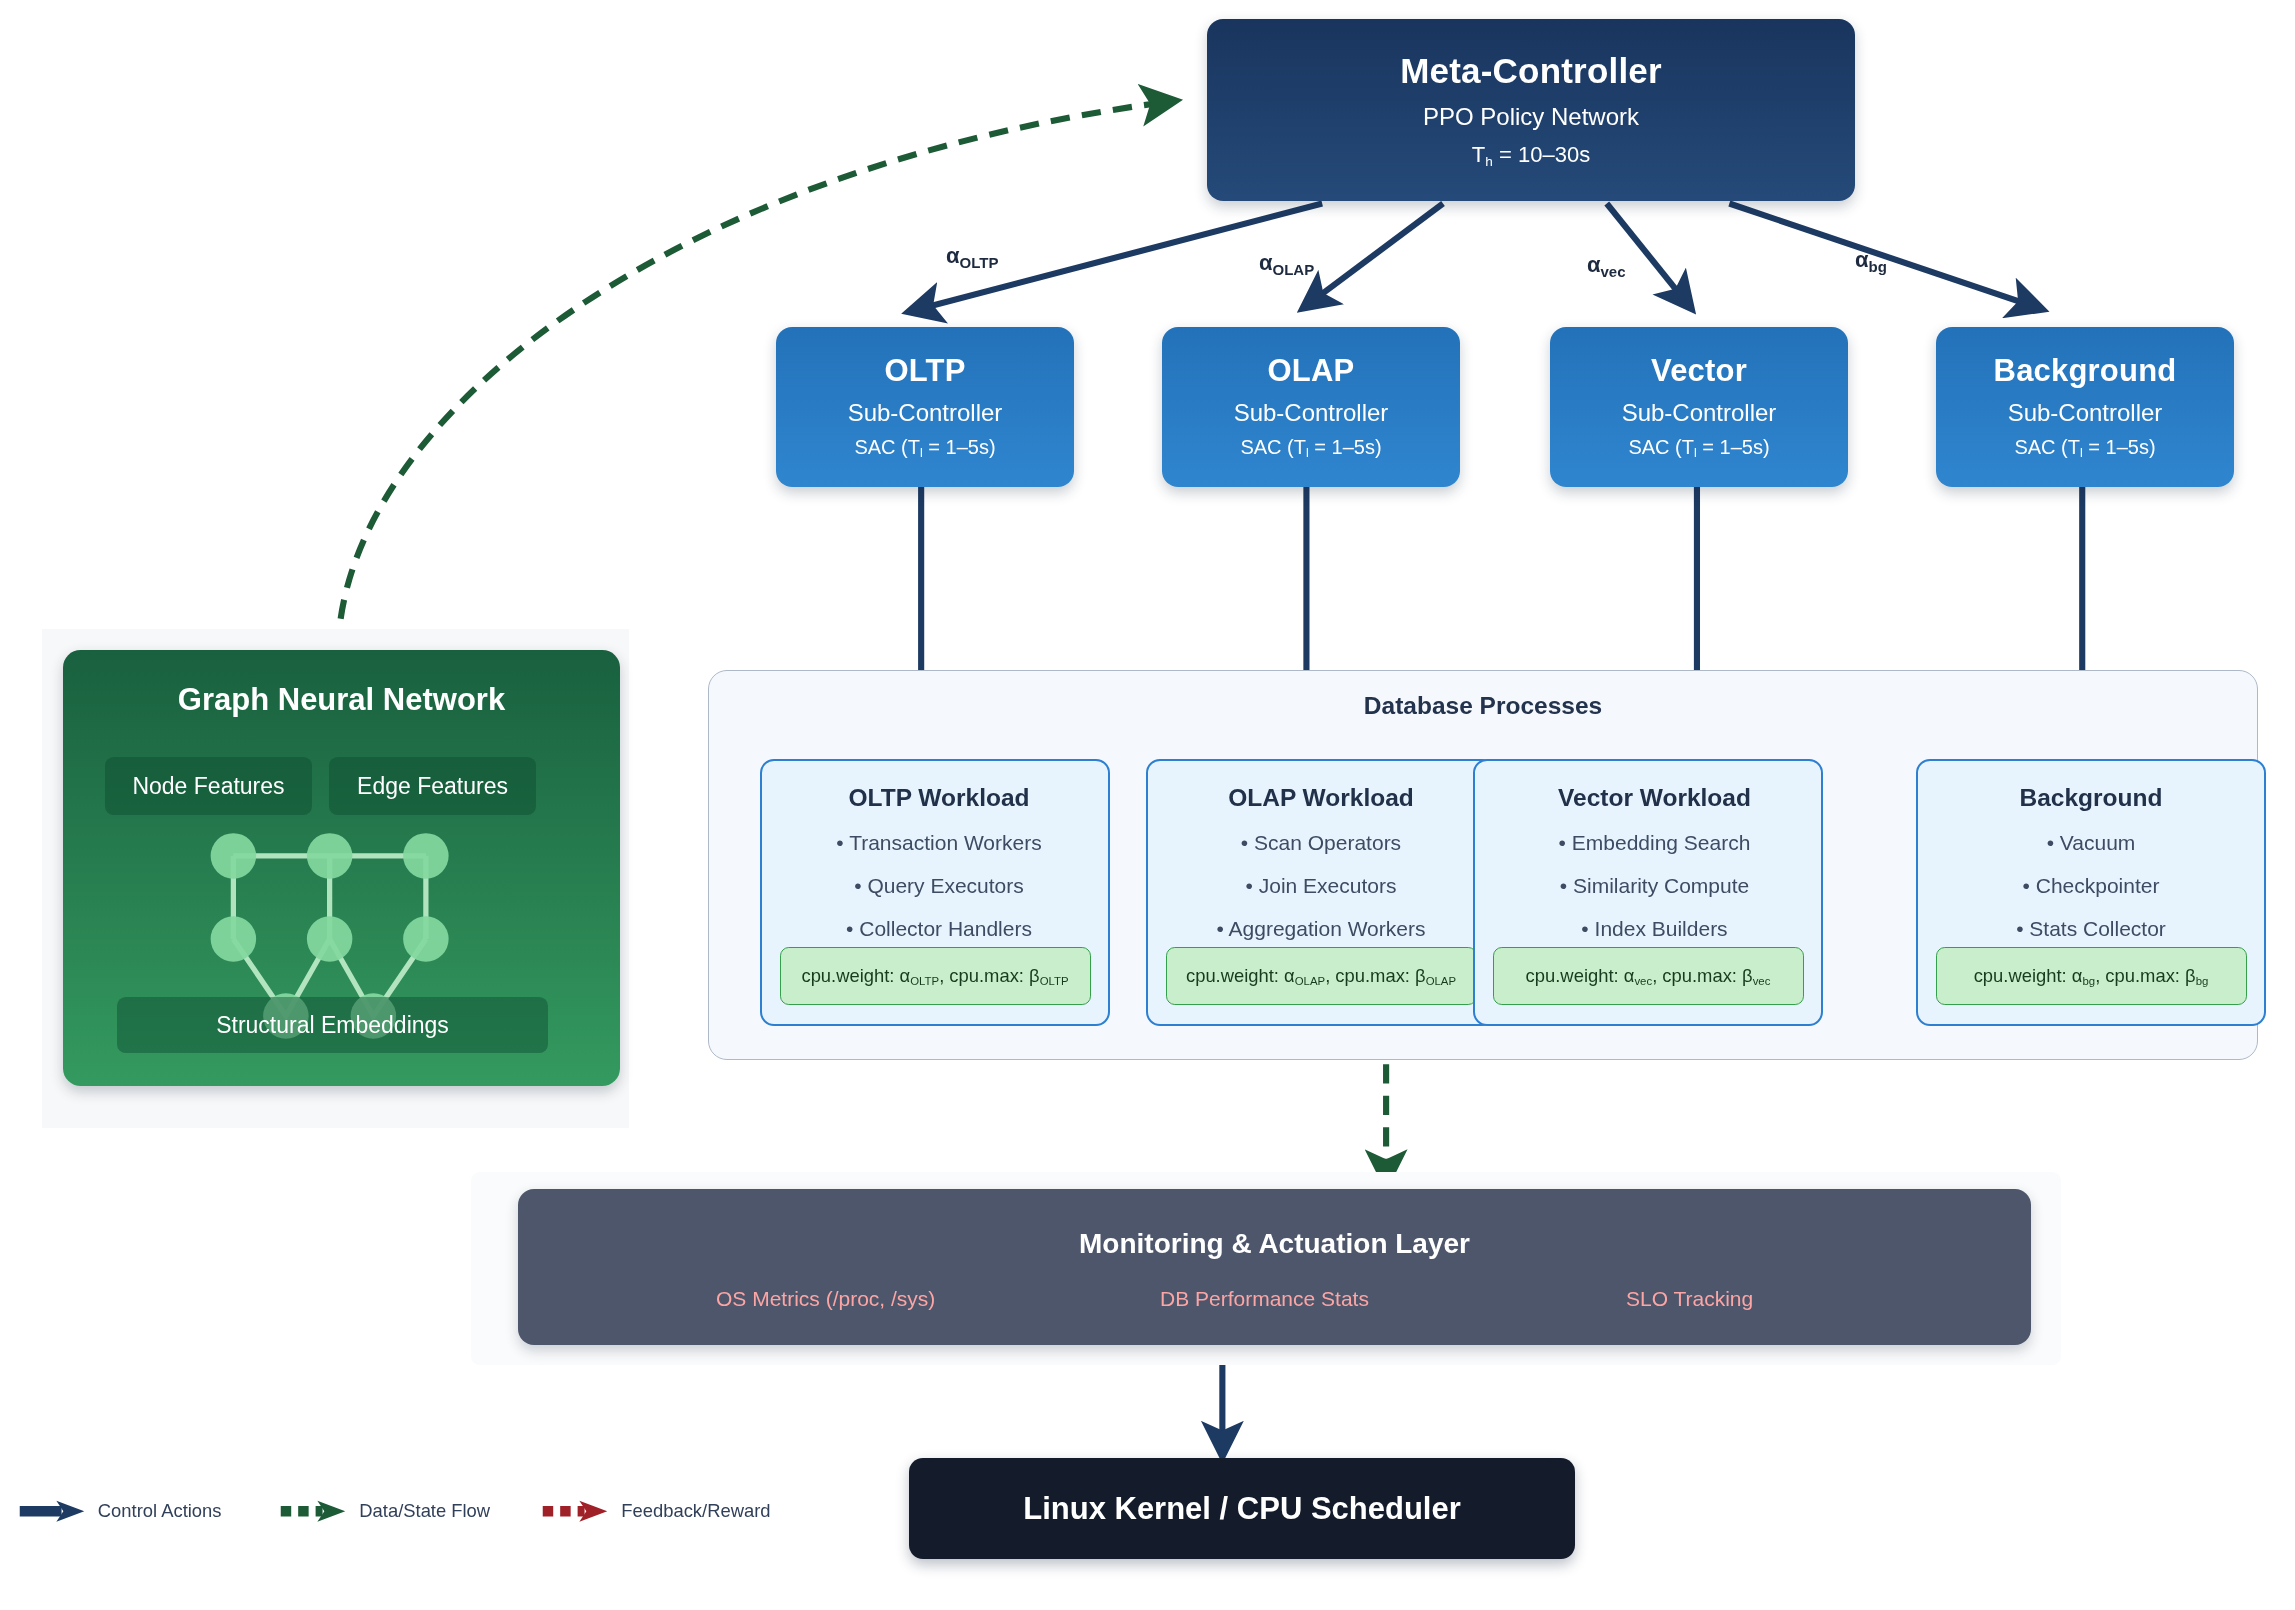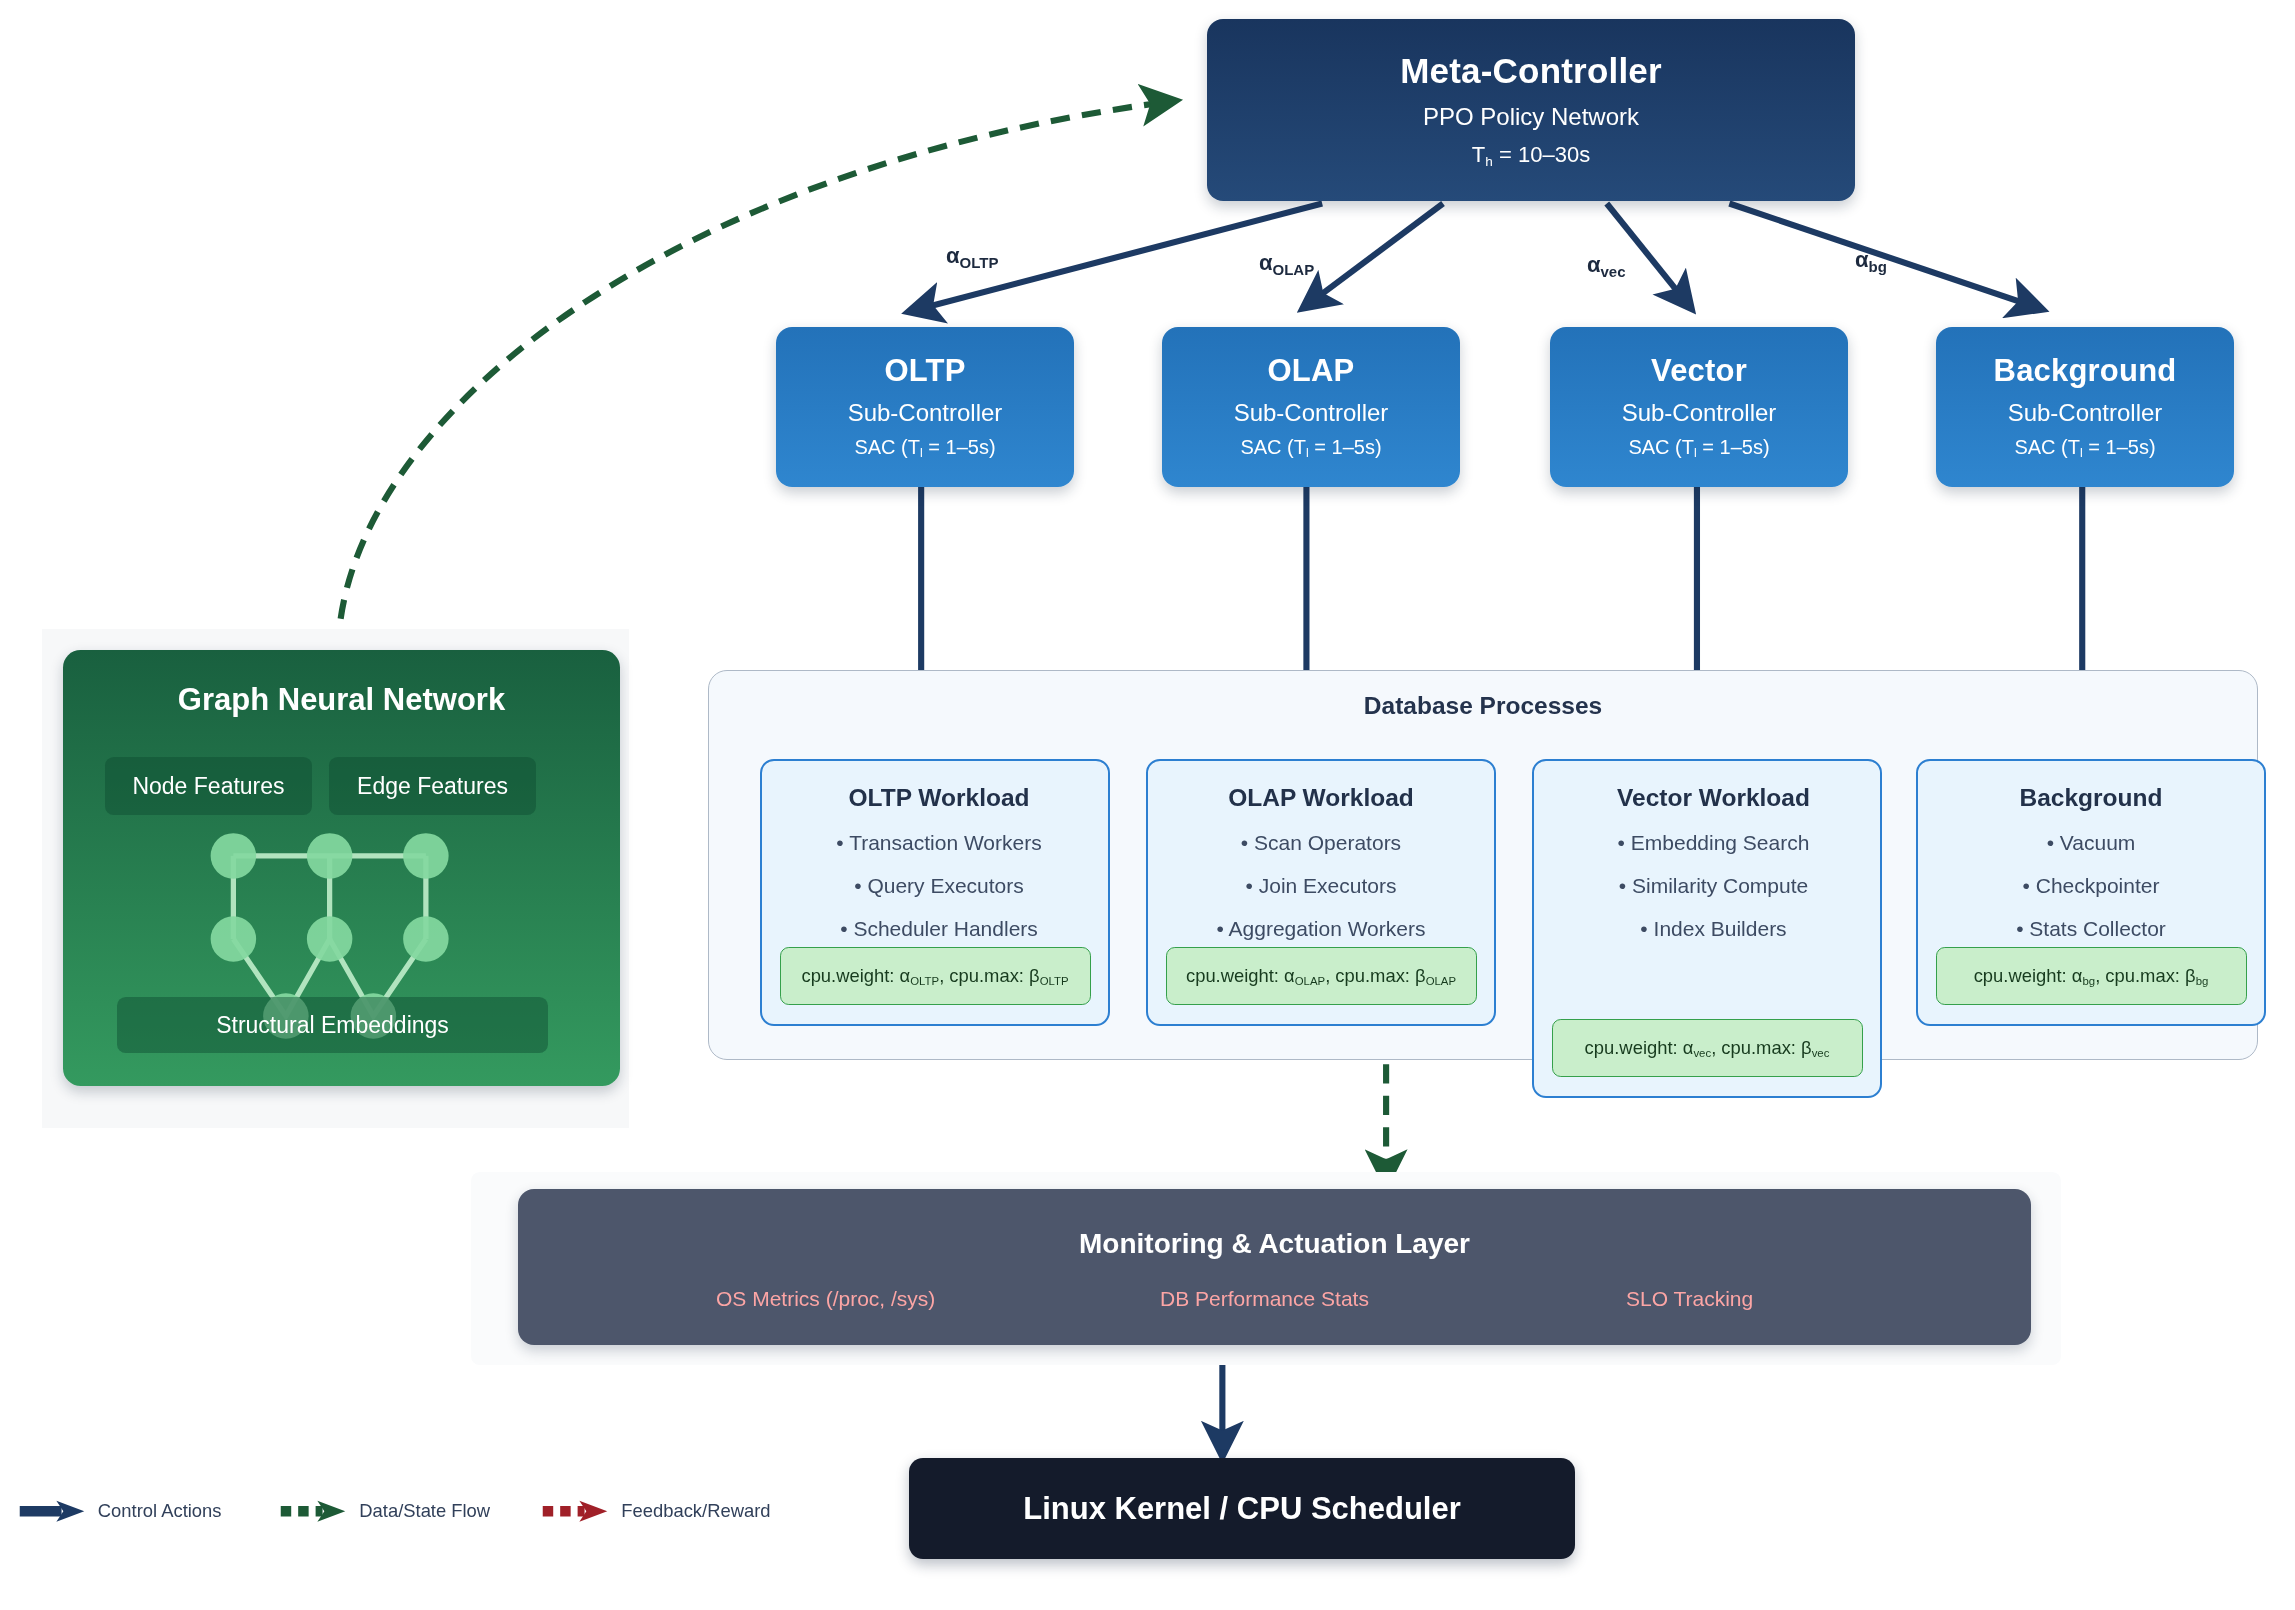--- a/index.html
+++ b/index.html
@@ -230,37 +230,37 @@
   </div>
 
   <div class="abs dbproc" style="left:708px;top:670px;width:1550px;height:390px;">
     <div class="dbproc-title">Database Processes</div>
   </div>
 
   <div class="abs wl" style="left:760px;top:759px;width:350px;height:267px;padding-left:8px;">
     <div class="wl-title">OLTP Workload</div>
     <div class="wl-item">• <span>Transaction Workers</span></div>
     <div class="wl-item">• <span>Query Executors</span></div>
-    <div class="wl-item">• <span>Scheduler Handlers</span></div>
+    <div class="wl-item">• <span>Collector Handlers</span></div>
     <div class="wl-cg">
       <span><span>cpu.weight: α</span><span class="subscript">OLTP</span><span>, cpu.max: β</span><span class="subscript">OLTP</span></span>
     </div>
   </div>
 
   <div class="abs wl" style="left:1146px;top:759px;width:350px;height:267px;">
     <div class="wl-title">OLAP Workload</div>
     <div class="wl-item">• <span>Scan Operators</span></div>
     <div class="wl-item">• <span>Join Executors</span></div>
     <div class="wl-item">• <span>Aggregation Workers</span></div>
     <div class="wl-cg">
       <span><span>cpu.weight: α</span><span class="subscript">OLAP</span><span>, cpu.max: β</span><span class="subscript">OLAP</span></span>
     </div>
   </div>
 
-  <div class="abs wl" style="left:1532px;top:759px;width:350px;height:339px;padding-left:13px;">
+  <div class="abs wl" style="left:1473px;top:759px;width:350px;height:267px;padding-left:13px;">
     <div class="wl-title">Vector Workload</div>
     <div class="wl-item">• <span>Embedding Search</span></div>
     <div class="wl-item">• <span>Similarity Compute</span></div>
     <div class="wl-item">• <span>Index Builders</span></div>
     <div class="wl-cg">
       <span><span>cpu.weight: α</span><span class="subscript">vec</span><span>, cpu.max: β</span><span class="subscript">vec</span></span>
     </div>
   </div>
 
   <div class="abs wl" style="left:1916px;top:759px;width:350px;height:267px;">

